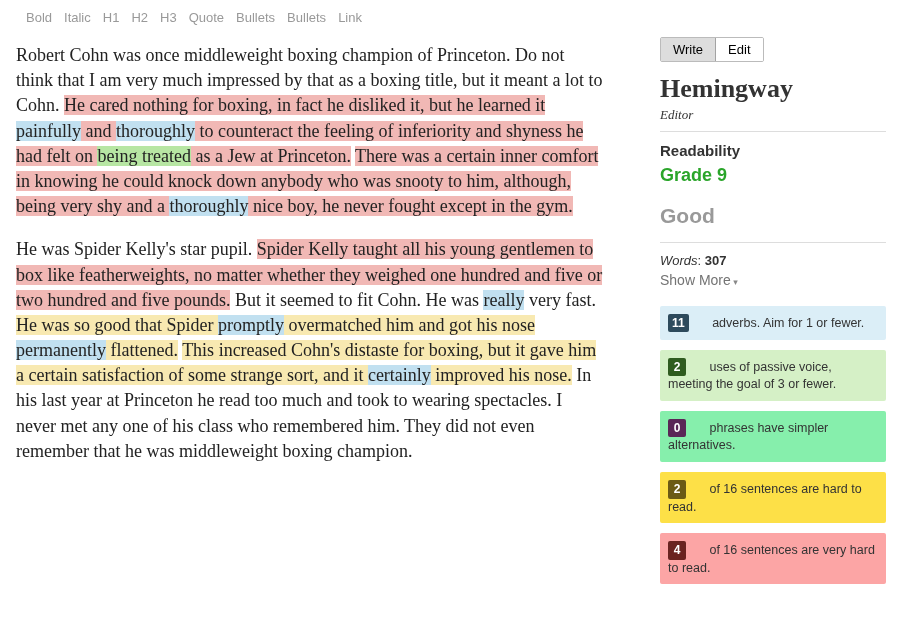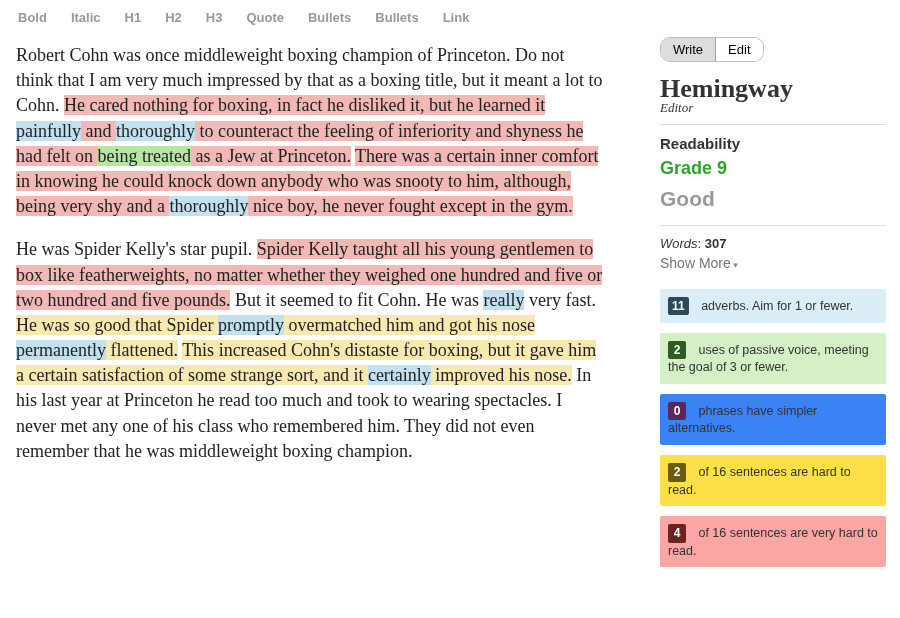--- a/index.html
+++ b/index.html
@@ -8,25 +8,24 @@
       background: #fff;
       color: #222;
       width: 900px;
       height: 618px;
       overflow: hidden;
       display: flex;
       flex-direction: column;
     }
     .toolbar {
       display: flex;
-      gap: 24px;
-      padding: 10px 18px 8px;
+      gap: 12px;
+      padding: 10px 26px 8px;
       font-size: 13px;
       color: #999;
-      font-weight: bold;
     }
     .toolbar span { cursor: pointer; }
     .main {
       display: flex;
       flex: 1;
       overflow: hidden;
       gap: 33px;
     }
     .editor {
       flex: 1;
@@ -44,83 +43,83 @@
     .hl-passive { background: #b7e6a3; }
     .sidebar {
       width: 240px;
       padding: 0 14px 12px 0;
       font-size: 13px;
       color: #333;
     }
     .mode-toggle {
       display: inline-flex;
       border: 1px solid #bbb;
-      border-radius: 10px;
+      border-radius: 2px;
       overflow: hidden;
       margin: 4px 0 14px 0;
     }
     .mode-toggle button {
       border: none;
       background: #fff;
       padding: 4px 12px;
       font-size: 13px;
       cursor: pointer;
     }
     .mode-toggle button.active { background: #ddd; }
     .mode-toggle button + button { border-left: 1px solid #a3a3a3; }
     .logo {
       font-family: Georgia, 'Times New Roman', serif;
       font-weight: bold;
       font-size: 26px;
       line-height: 1;
-      margin-bottom: 2px;
+      margin-bottom: 9px;
     }
     .logo-sub {
       font-family: Georgia, 'Times New Roman', serif;
       font-style: italic;
       font-size: 13px;
       text-align: left;
       margin-top: -4px;
       margin-bottom: 8px;
     }
     .sidebar hr {
       border: none;
       border-top: 1px solid #ddd;
       margin: 6px 0 10px;
     }
     .read-label { font-weight: bold; font-size: 15px; margin-bottom: 6px; }
-    .grade { color: #2aa52a; font-weight: bold; font-size: 18px; margin-bottom: 8px; }
+    .grade { color: #2aa52a; font-weight: bold; font-size: 18px; margin-bottom: 18px; }
     .grade-desc { color: #999; font-weight: bold; font-size: 21px; margin-bottom: 14px; }
     .words { font-size: 13px; margin-bottom: 4px; }
     .words i { font-style: italic; }
     .showmore { font-size: 14px; color: #737373; cursor: pointer; margin-bottom: 18px; display: inline-block; }
     .showmore::after { content: " \25BE"; font-size: 9px; color: #888; }
     .stat {
       padding: 8px 8px;
       font-size: 12.5px;
       line-height: 1.35;
       margin-bottom: 10px;
       border-radius: 2px;
     }
     .stat .num {
       display: inline-block;
       min-width: 18px;
       padding: 1px 4px;
       color: #fff;
       font-weight: bold;
       text-align: center;
       border-radius: 2px;
-      margin-right: 9px;
+      margin-right: 20px;
       font-size: 12px;
     }
     .stat.adverb { background: #dbeef7; }
     .stat.adverb .num { background: #2d4a5c; }
     .stat.passive { background: #d5f0c6; }
     .stat.passive .num { background: #2f5c1f; }
-    .stat.complex { background: #3b82f6; }
+    .stat.complex { background: #86efac; }
     .stat.complex .num { background: #5a2757; }
     .stat.hard { background: #fde047; }
     .stat.hard .num { background: #6b5a15; }
     .stat.vhard { background: #fca5a5; }
     .stat.vhard .num { background: #6a2320; }
   </style>
 </head>
 <body>
 
 <div class="toolbar">

